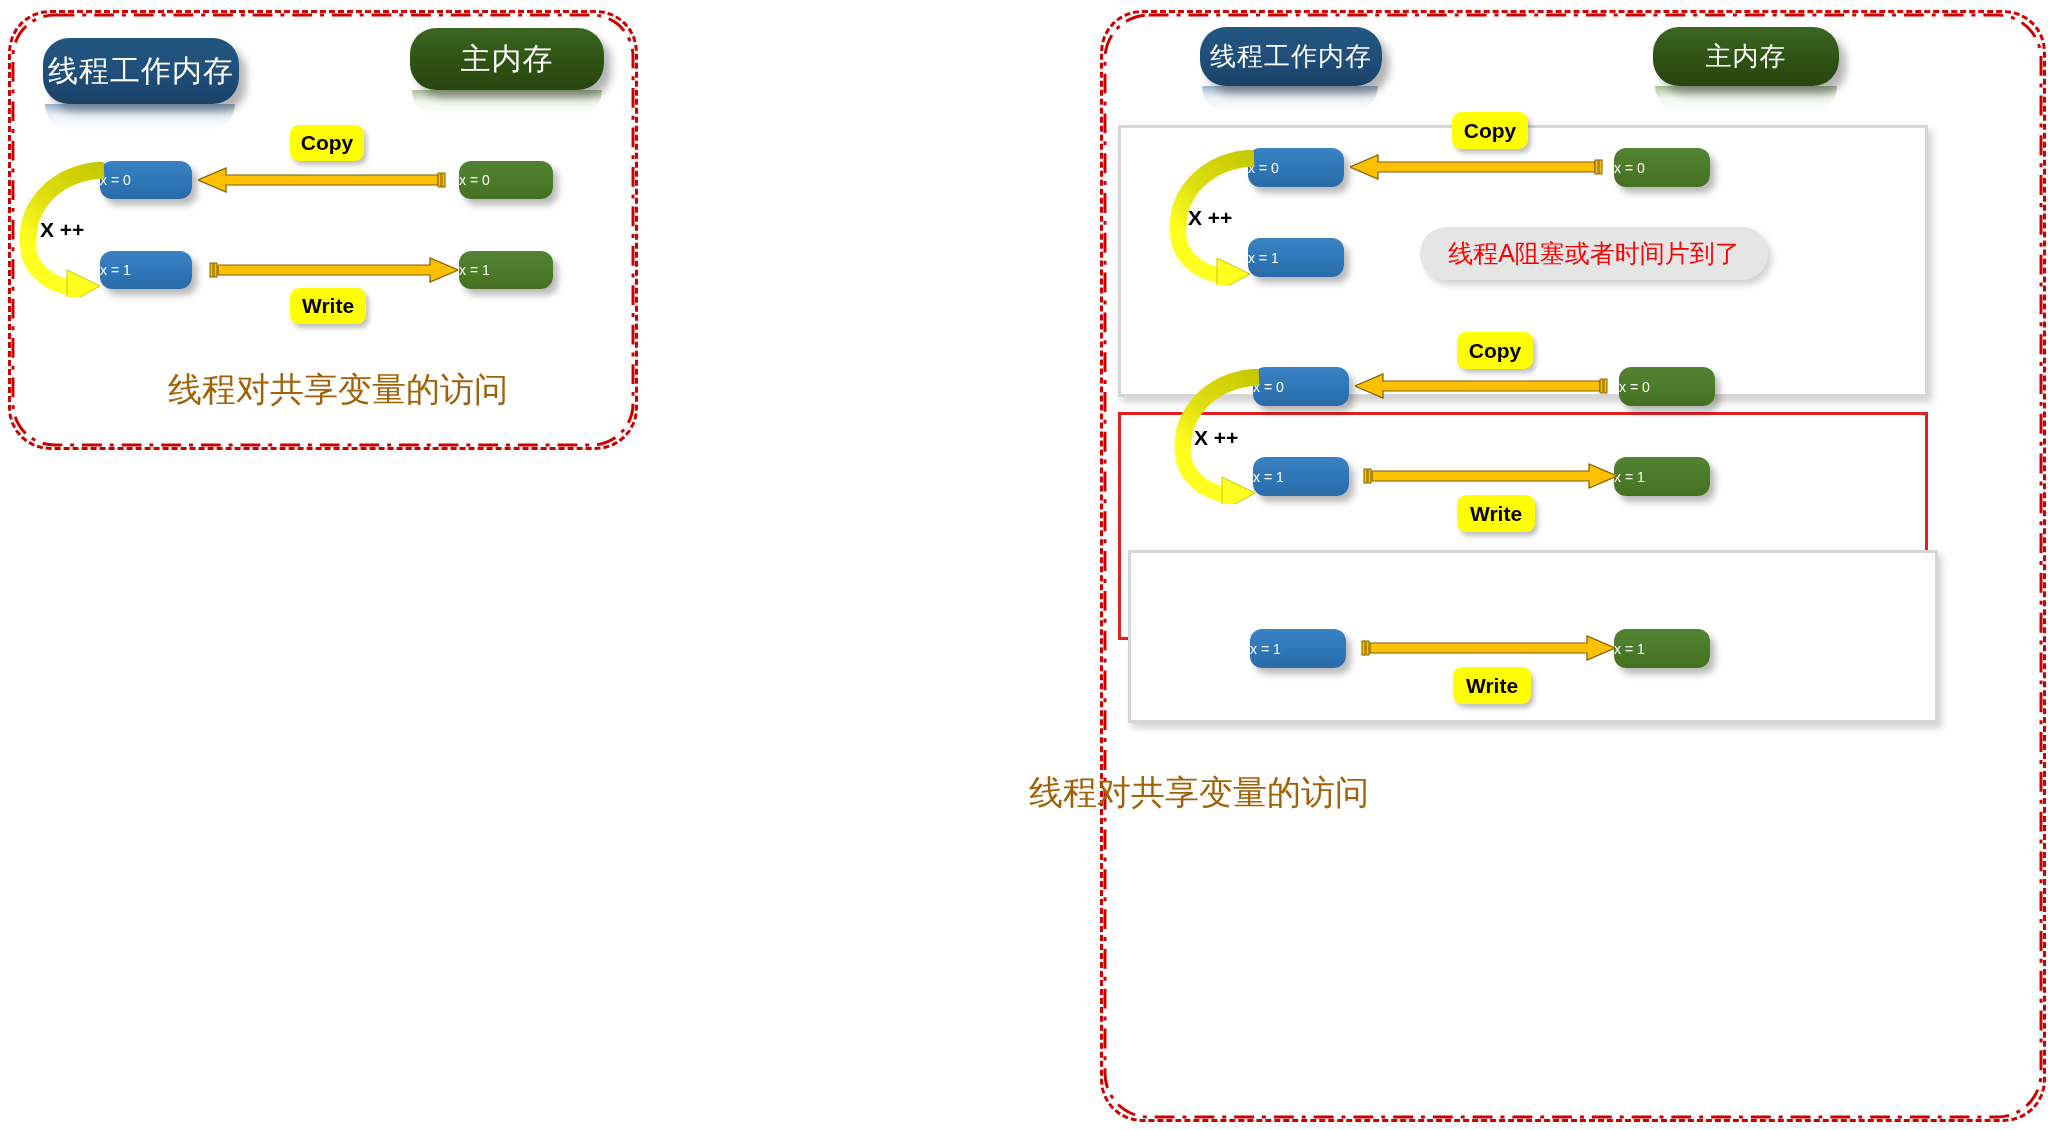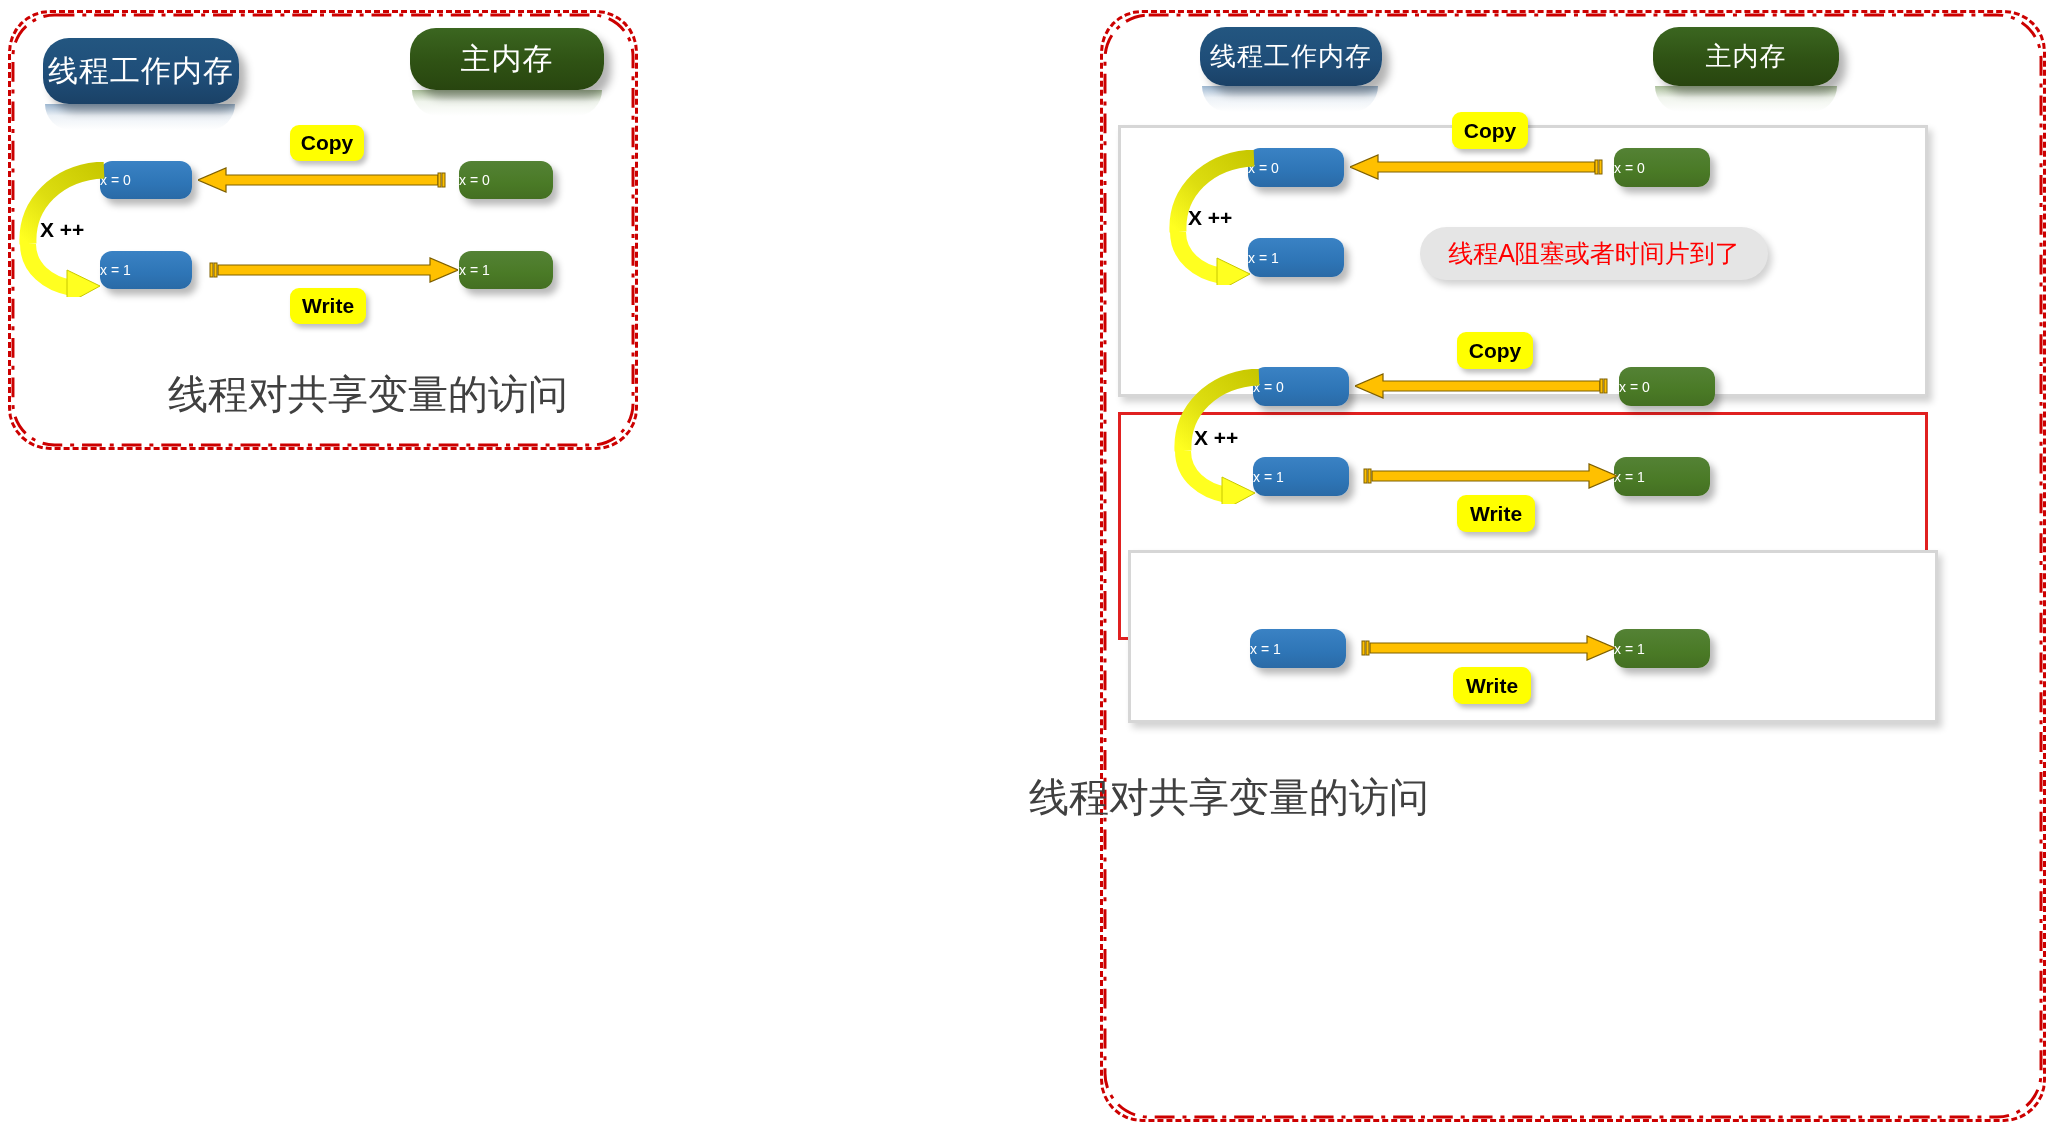--- a/index.html
+++ b/index.html
@@ -80,22 +80,22 @@
     box-shadow:4px 5px 7px rgba(0,0,0,.18);
   }
   .frame.redline{border:3px solid #E02020;box-shadow:none;}
 
   
   .arrowsvg{position:absolute;pointer-events:none;}
 
   
   .caption{
     position:absolute;
-    color:#404040;
-    font-size:40px;
+    color:#a16207;
+    font-size:34px;
     white-space:nowrap;
     font-family:Liberation Serif, serif;
   }
   .xlabel{
     position:absolute;
     color:#000000;font-size:21px;font-weight:bold;
     white-space:nowrap;
   }
 </style>
 </head>

